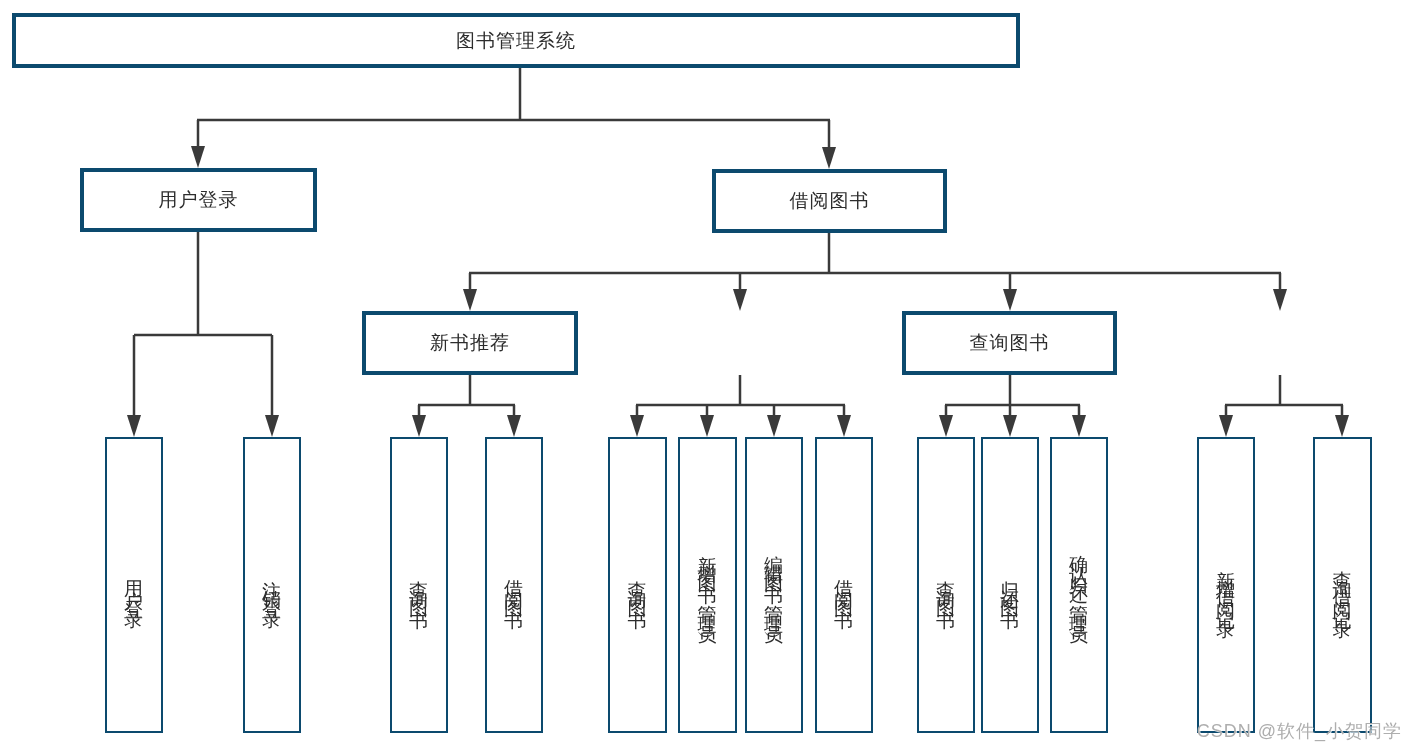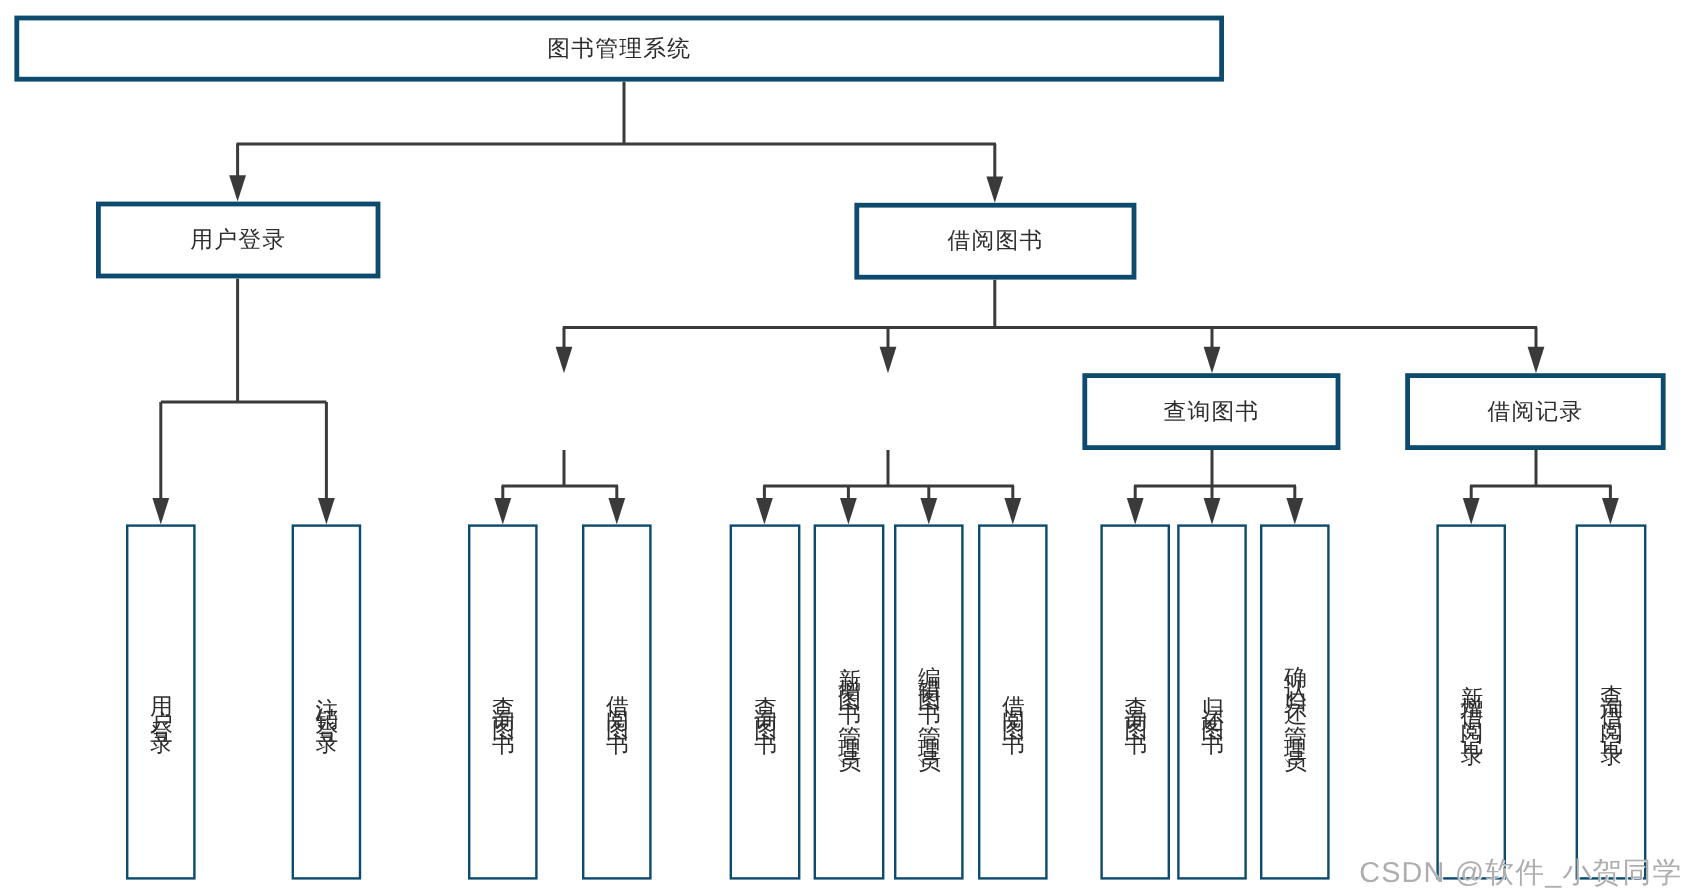--- a/index.html
+++ b/index.html
@@ -39,21 +39,21 @@
     text-orientation: mixed;
     font-size: 19px;
     letter-spacing: 10px;
     line-height: 1;
   }
   .watermark {
     position: absolute;
     right: 3px;
     bottom: 4px;
     z-index: 3;
-    font-size: 24px;
+    font-size: 18px;
     color: #aeaeae;
     letter-spacing: 1px;
     text-shadow: 1px 1px 0 rgba(255,255,255,0.8);
     white-space: nowrap;
   }
 </style>
 </head>
 <body>
 
 <div class="canvas">
@@ -117,25 +117,25 @@
     <span>图书管理系统</span>
   </div>
 
   <div class="box hbox" style="left:80px;top:168px;width:237px;height:64px">
     <span>用户登录</span>
   </div>
   <div class="box hbox" style="left:712px;top:169px;width:235px;height:64px">
     <span>借阅图书</span>
   </div>
 
+  <div class="box hbox" style="left:362px;top:311px;width:216px;height:64px">
+    <span>新书推荐</span>
+  </div>
   <div class="box hbox" style="left:902px;top:311px;width:215px;height:64px">
     <span>查询图书</span>
-  </div>
-  <div class="box hbox" style="left:1171px;top:311px;width:217px;height:64px">
-    <span>借阅记录</span>
   </div>
 
   <div class="box vbox" style="left:105px;top:437px;width:58px;height:296px">
     <span>用户登录</span>
   </div>
   <div class="box vbox" style="left:243px;top:437px;width:58px;height:296px">
     <span>注销登录</span>
   </div>
 
   <div class="box vbox" style="left:390px;top:437px;width:58px;height:296px">

